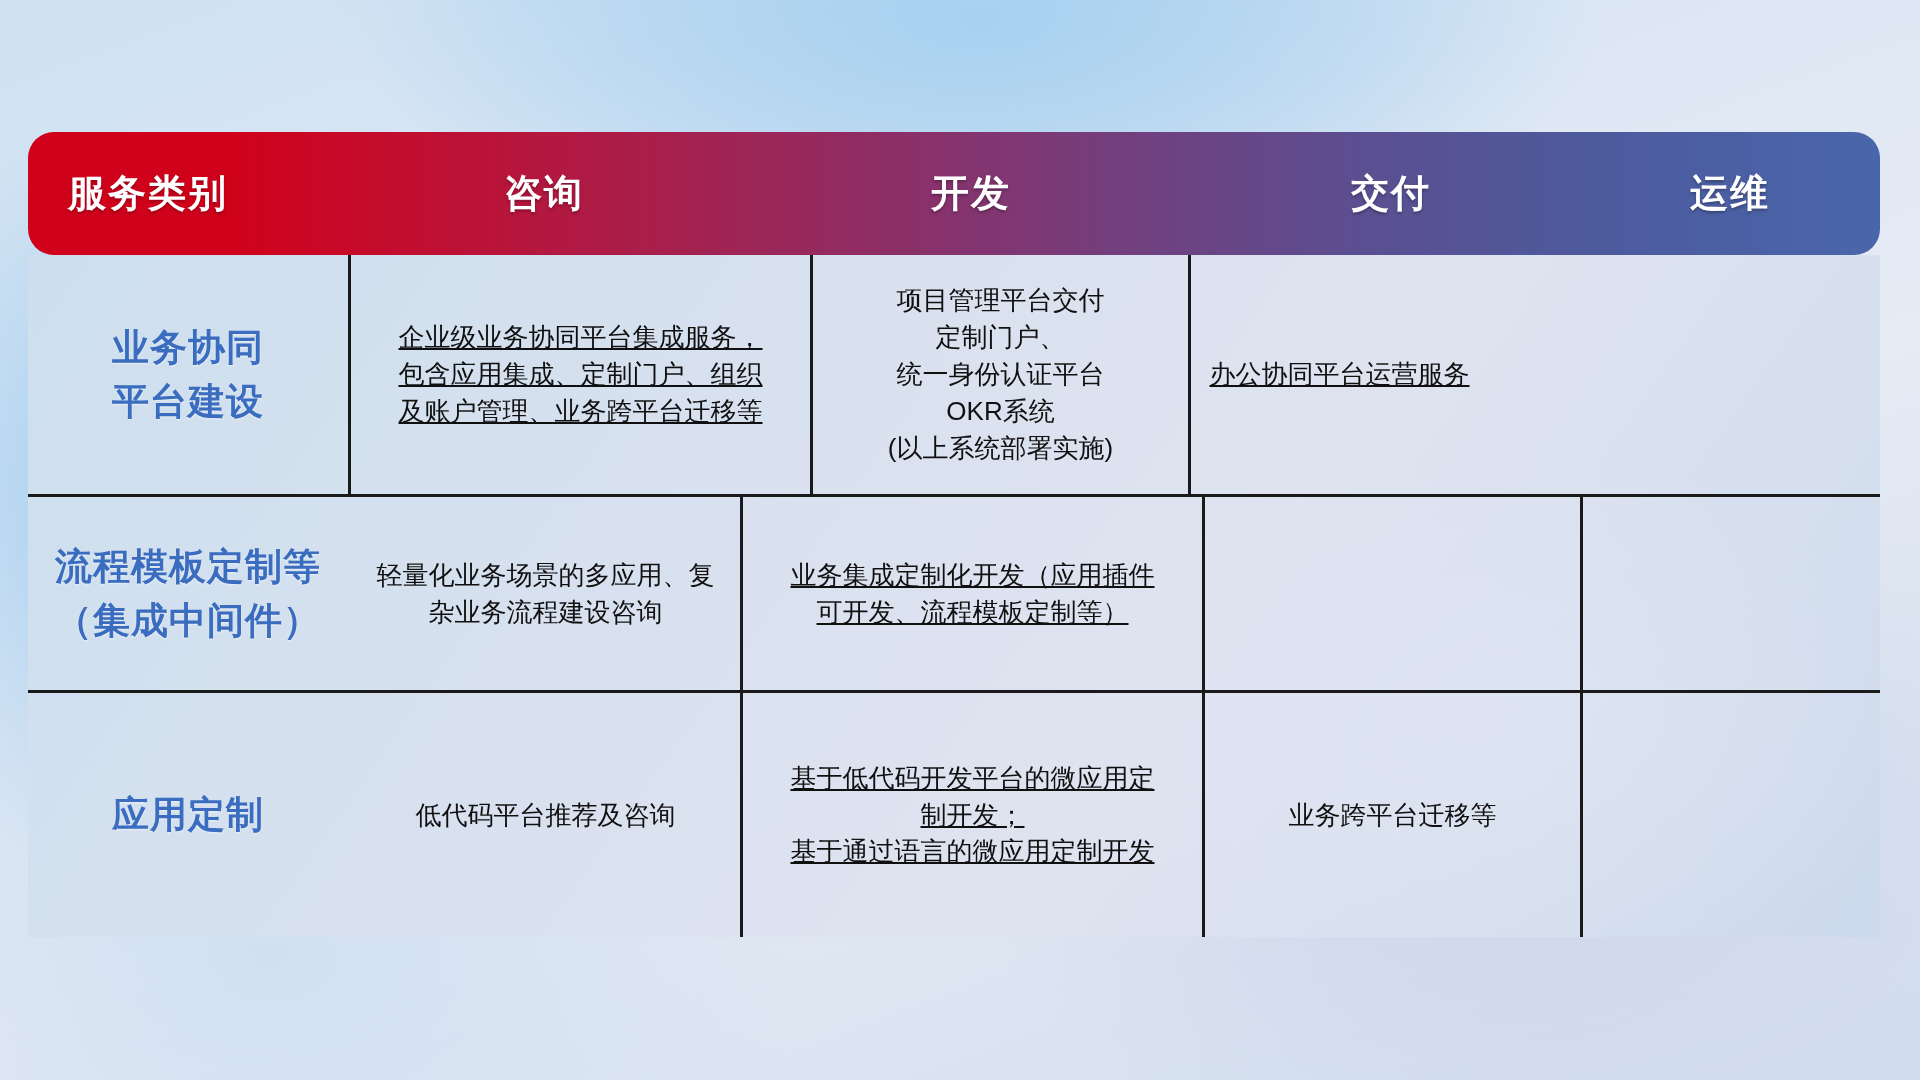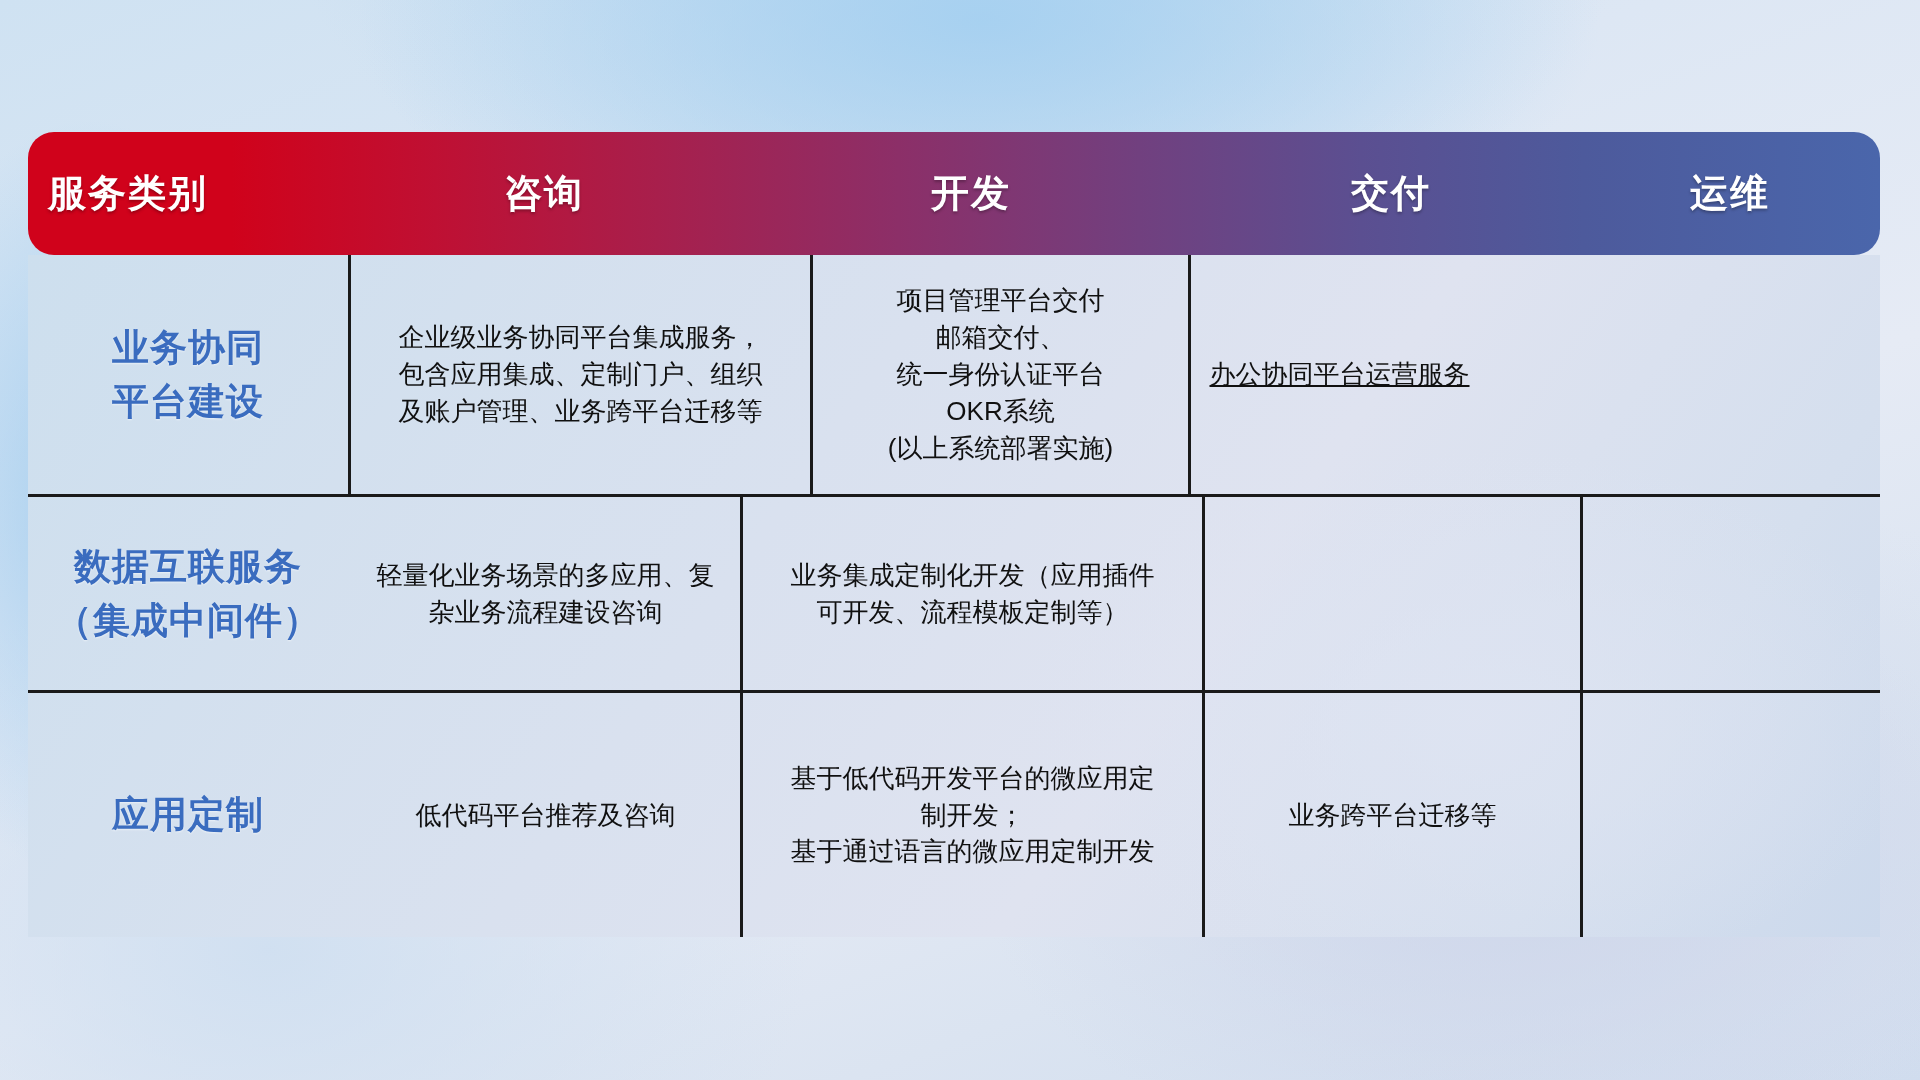--- a/index.html
+++ b/index.html
@@ -74,21 +74,21 @@
     display: flex;
     align-items: center;
     justify-content: center;
     color: #ffffff;
     font-size: 38px;
     font-weight: bold;
     letter-spacing: 2px;
     text-shadow: 0 2px 3px rgba(0,0,0,0.28);
     box-sizing: border-box;
   }
-  #head-c0 { width: 320px; justify-content: flex-start; padding-left: 20px; }
+  #head-c0 { width: 320px; justify-content: flex-start; padding-left: 40px; }
   #head-c1 { width: 392px; }
   #head-c2 { width: 462px; }
   #head-c3 { width: 378px; }
   #head-c4 { width: 300px; }
 
   #body-grid {
     position: relative;
     background:
       radial-gradient(700px 420px at 78% 68%, rgba(222,228,242,0.9) 0%, rgba(222,228,242,0) 65%),
       linear-gradient(125deg, #cddfee 0%, #d9e1ef 40%, #dfe3f0 62%, #d5dfee 84%, #ccd9ec 100%);
@@ -110,21 +110,21 @@
     justify-content: center;
     text-align: center;
     box-sizing: border-box;
     padding: 6px 14px;
     font-size: 26px;
     line-height: 1.42;
     color: #101010;
   }
   .c0 { width: 320px; }
   .c1 { width: 392px; }
-  .c2 { width: 462px; }
+  .c2 { width: 462px; text-decoration: underline; }
   .c3 { width: 378px; }
   .c4 { width: 300px; text-decoration: underline; }
 
   .c2, .c3, .c4 { border-left: 3px solid #1a1a1a; }
   .c1 { border-left: 3px solid transparent; }
 
   .cat {
     color: #3a6cbf;
     font-weight: bold;
     font-size: 37px;
@@ -156,29 +156,29 @@
 
   <div id="body-grid">
 
     <div class="body-row" id="row-0">
       <div class="cell c0 cat ctext">业务协同
 平台建设</div>
       <div class="cell c2 ctext">企业级业务协同平台集成服务，
 包含应用集成、定制门户、组织
 及账户管理、业务跨平台迁移等</div>
       <div class="cell c3 ctext">项目管理平台交付
-邮箱交付、
+定制门户、
 统一身份认证平台
 OKR系统
 (以上系统部署实施)</div>
       <div class="cell c4 ctext">办公协同平台运营服务</div>
     </div>
 
     <div class="body-row" id="row-1">
-      <div class="cell c0 cat ctext">数据互联服务
+      <div class="cell c0 cat ctext">流程模板定制等
 （集成中间件）</div>
       <div class="cell c1 ctext">轻量化业务场景的多应用、复
 杂业务流程建设咨询</div>
       <div class="cell c2 ctext">业务集成定制化开发（应用插件
 可开发、流程模板定制等）</div>
       <div class="cell c3 ctext"></div>
       <div class="cell c4 ctext"></div>
     </div>
 
     <div class="body-row" id="row-2">

